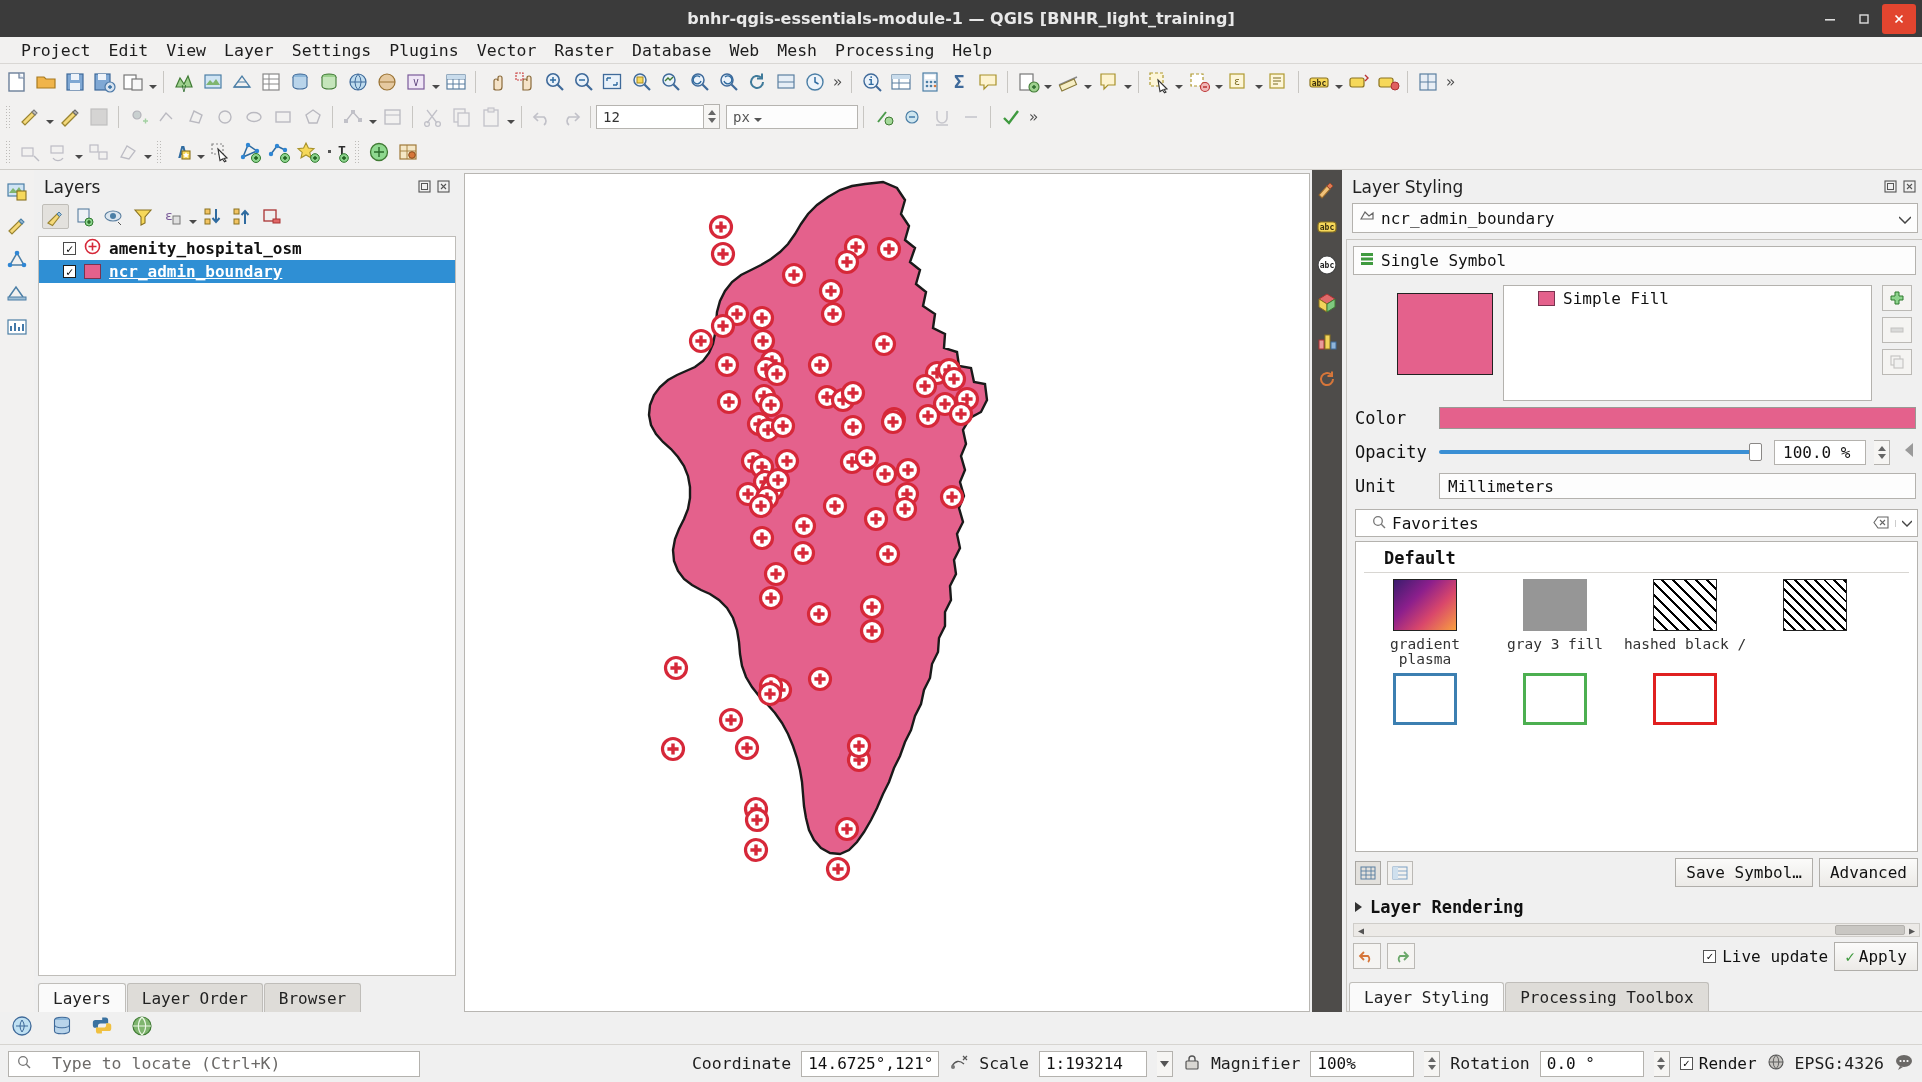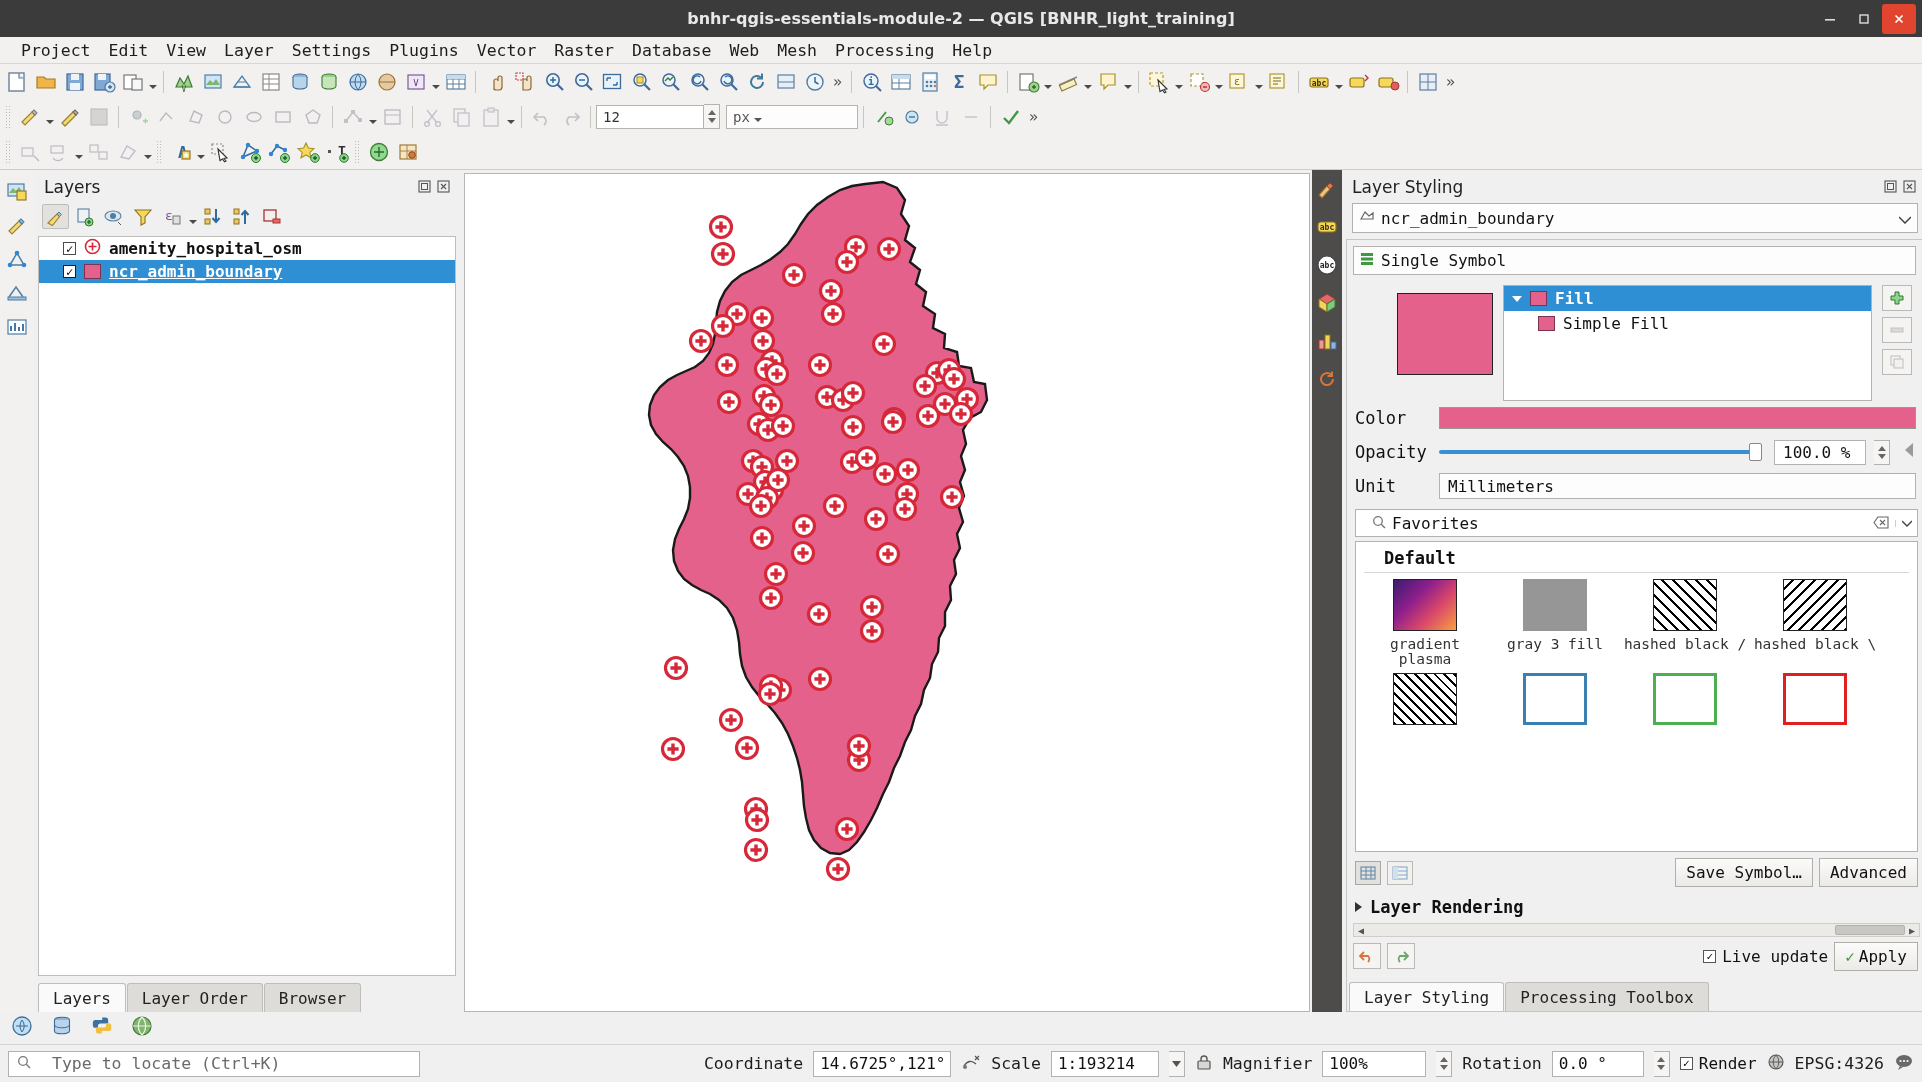--- a/index.html
+++ b/index.html
@@ -171,21 +171,21 @@
               padding: 0 6px; font-size:16px; color:#111;}
   .sb-gap { flex:1 1 auto; }
   .sb-lbl { white-space:nowrap; }
 </style>
 </head>
 <body>
 
 <div id="app">
 
   <div class="titlebar">
-    <span>bnhr-qgis-essentials-module-2 — QGIS [BNHR_light_training]</span>
+    <span>bnhr-qgis-essentials-module-1 — QGIS [BNHR_light_training]</span>
     <div class="win-btns">
       <div class="win-btn">
         <svg width="14" height="14" viewBox="0 0 14 14">
             <rect x="2" y="7" width="10" height="1.6" fill="#ddd"></rect>
           </svg>
       </div>
       <div class="win-btn">
         <svg width="14" height="14" viewBox="0 0 14 14">
             <rect x="3" y="3" width="8" height="8" fill="none" stroke="#ddd" stroke-width="1.4"></rect>
           </svg>
@@ -1161,25 +1161,20 @@
                   <rect x="1" y="5.5" width="12" height="3" fill="#3f9a3f"></rect>
                   <rect x="1" y="10" width="12" height="3" fill="#3f9a3f"></rect>
                 </svg>
             </span>
             <span>Single Symbol</span>
           </div>
 
           <div class="sym-area">
             <div class="sym-preview"></div>
             <div class="sym-tree">
-              <div class="tree-row sel">
-                <span class="tri"></span>
-                <span class="swatch-pink"></span>
-                <span>Fill</span>
-              </div>
               <div class="tree-row" style="padding-left:34px;">
                 <span class="swatch-pink"></span>
                 <span>Simple Fill</span>
               </div>
             </div>
             <div class="sym-btns">
               <div class="sbtn">
                 <svg width="16" height="16">
                     <path d="M6 2 h4 v4 h4 v4 h-4 v4 h-4 v-4 h-4 v-4 h4z" fill="#8ed48e" stroke="#2f7a2f" stroke-width="1"></path>
                   </svg>
@@ -1264,24 +1259,20 @@
               <div class="gal-cell">
                 <div class="gal-sw" style="background:#969696;border-color:#969696;"></div>
                 <div class="gal-cap">gray 3 fill</div>
               </div>
 
               <div class="gal-cell">
                 <div class="gal-sw" style="background:repeating-linear-gradient(45deg,#000 0 2px,#fff 2px 8px);"></div>
                 <div class="gal-cap">hashed black /</div>
               </div>
 
-              <div class="gal-cell">
-                <div class="gal-sw" style="background:repeating-linear-gradient(-45deg,#000 0 2px,#fff 2px 8px);"></div>
-                <div class="gal-cap">hashed black \</div>
-              </div>
 
               <div class="gal-cell">
                 <div class="gal-sw" style="background:repeating-linear-gradient(45deg,#000 0 2px,#fff 2px 7px),repeating-linear-gradient(-45deg,#000 0 2px,transparent 2px 7px);"></div>
                 <div class="gal-cap"></div>
               </div>
 
               <div class="gal-cell">
                 <div class="gal-sw" style="background:#fff;border:3px solid #3c7fb1;"></div>
                 <div class="gal-cap"></div>
               </div>
@@ -1431,21 +1422,21 @@
     <span class="sb-field" style="width:104px;">100%</span>
     <span class="spin-arrows" style="height:26px;">
       <svg width="8" height="5">
           <path d="M4 0 L8 5 L0 5z" fill="#666"></path>
         </svg>
       <svg width="8" height="5">
           <path d="M4 5 L0 0 L8 0z" fill="#666"></path>
         </svg>
     </span>
     <span class="sb-lbl">Rotation</span>
-    <span class="sb-field" style="width:92px;">0.0 °</span>
+    <span class="sb-field" style="width:104px;">0.0 °</span>
     <span class="spin-arrows" style="height:26px;">
       <svg width="8" height="5">
           <path d="M4 0 L8 5 L0 5z" fill="#666"></path>
         </svg>
       <svg width="8" height="5">
           <path d="M4 5 L0 0 L8 0z" fill="#666"></path>
         </svg>
     </span>
     <span class="chkline">
       <span class="chkbox">✓</span>

